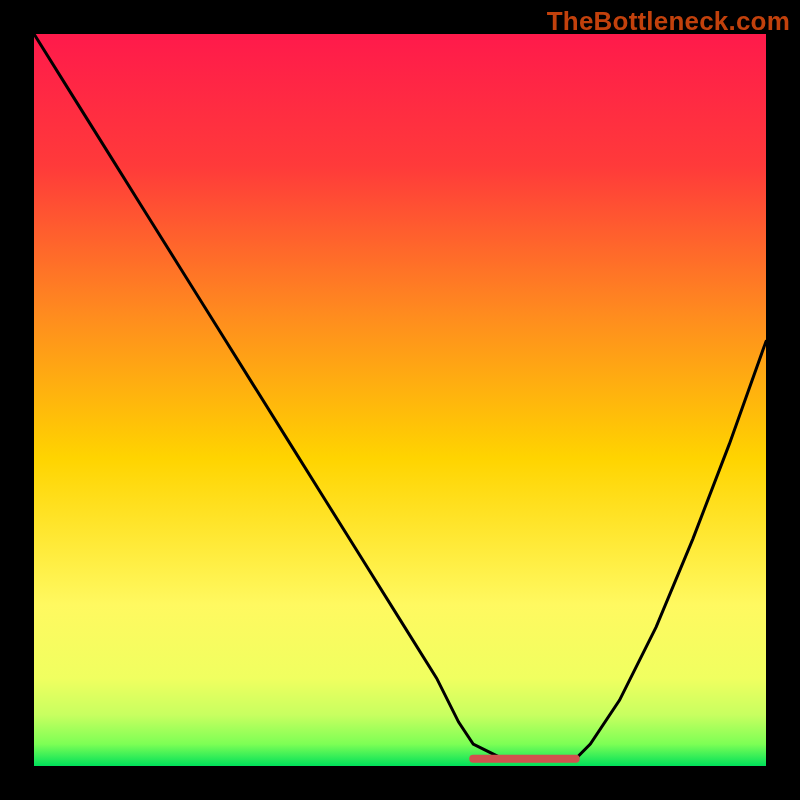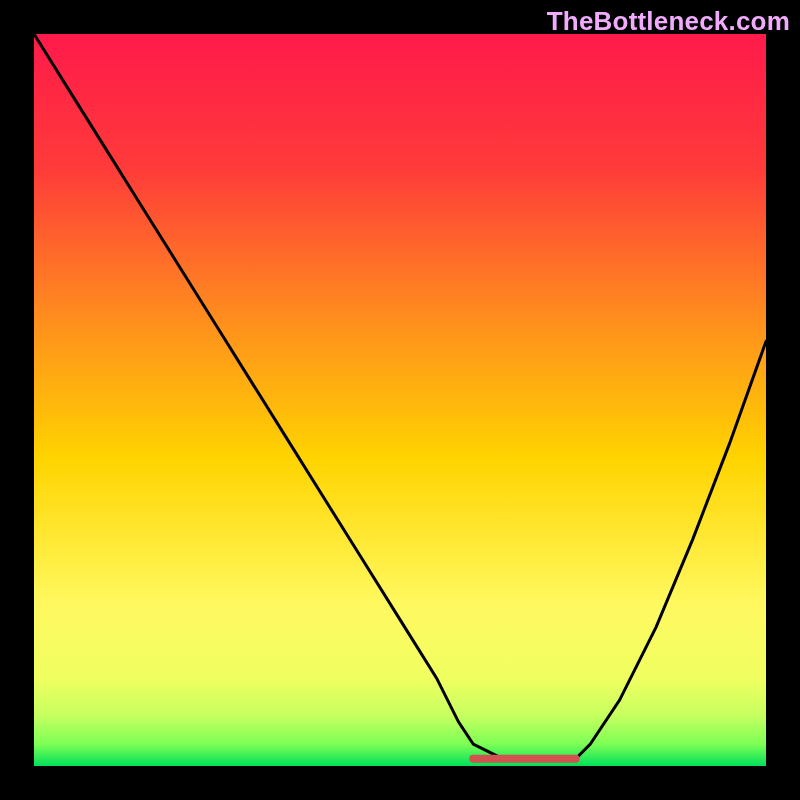--- a/index.html
+++ b/index.html
@@ -26,21 +26,21 @@
     height: 732px;
     overflow: hidden;
   }
   .watermark {
     position: absolute;
     top: 6px;
     right: 10px;
     font-family: Arial, Helvetica, sans-serif;
     font-size: 26px;
     font-weight: 600;
-    color: #f0abfc;
+    color: #c2410c;
     letter-spacing: 0.2px;
   }
 </style>
 </head>
 <body>
 
 <div class="frame">
 
   <div class="watermark">TheBottleneck.com</div>
 

